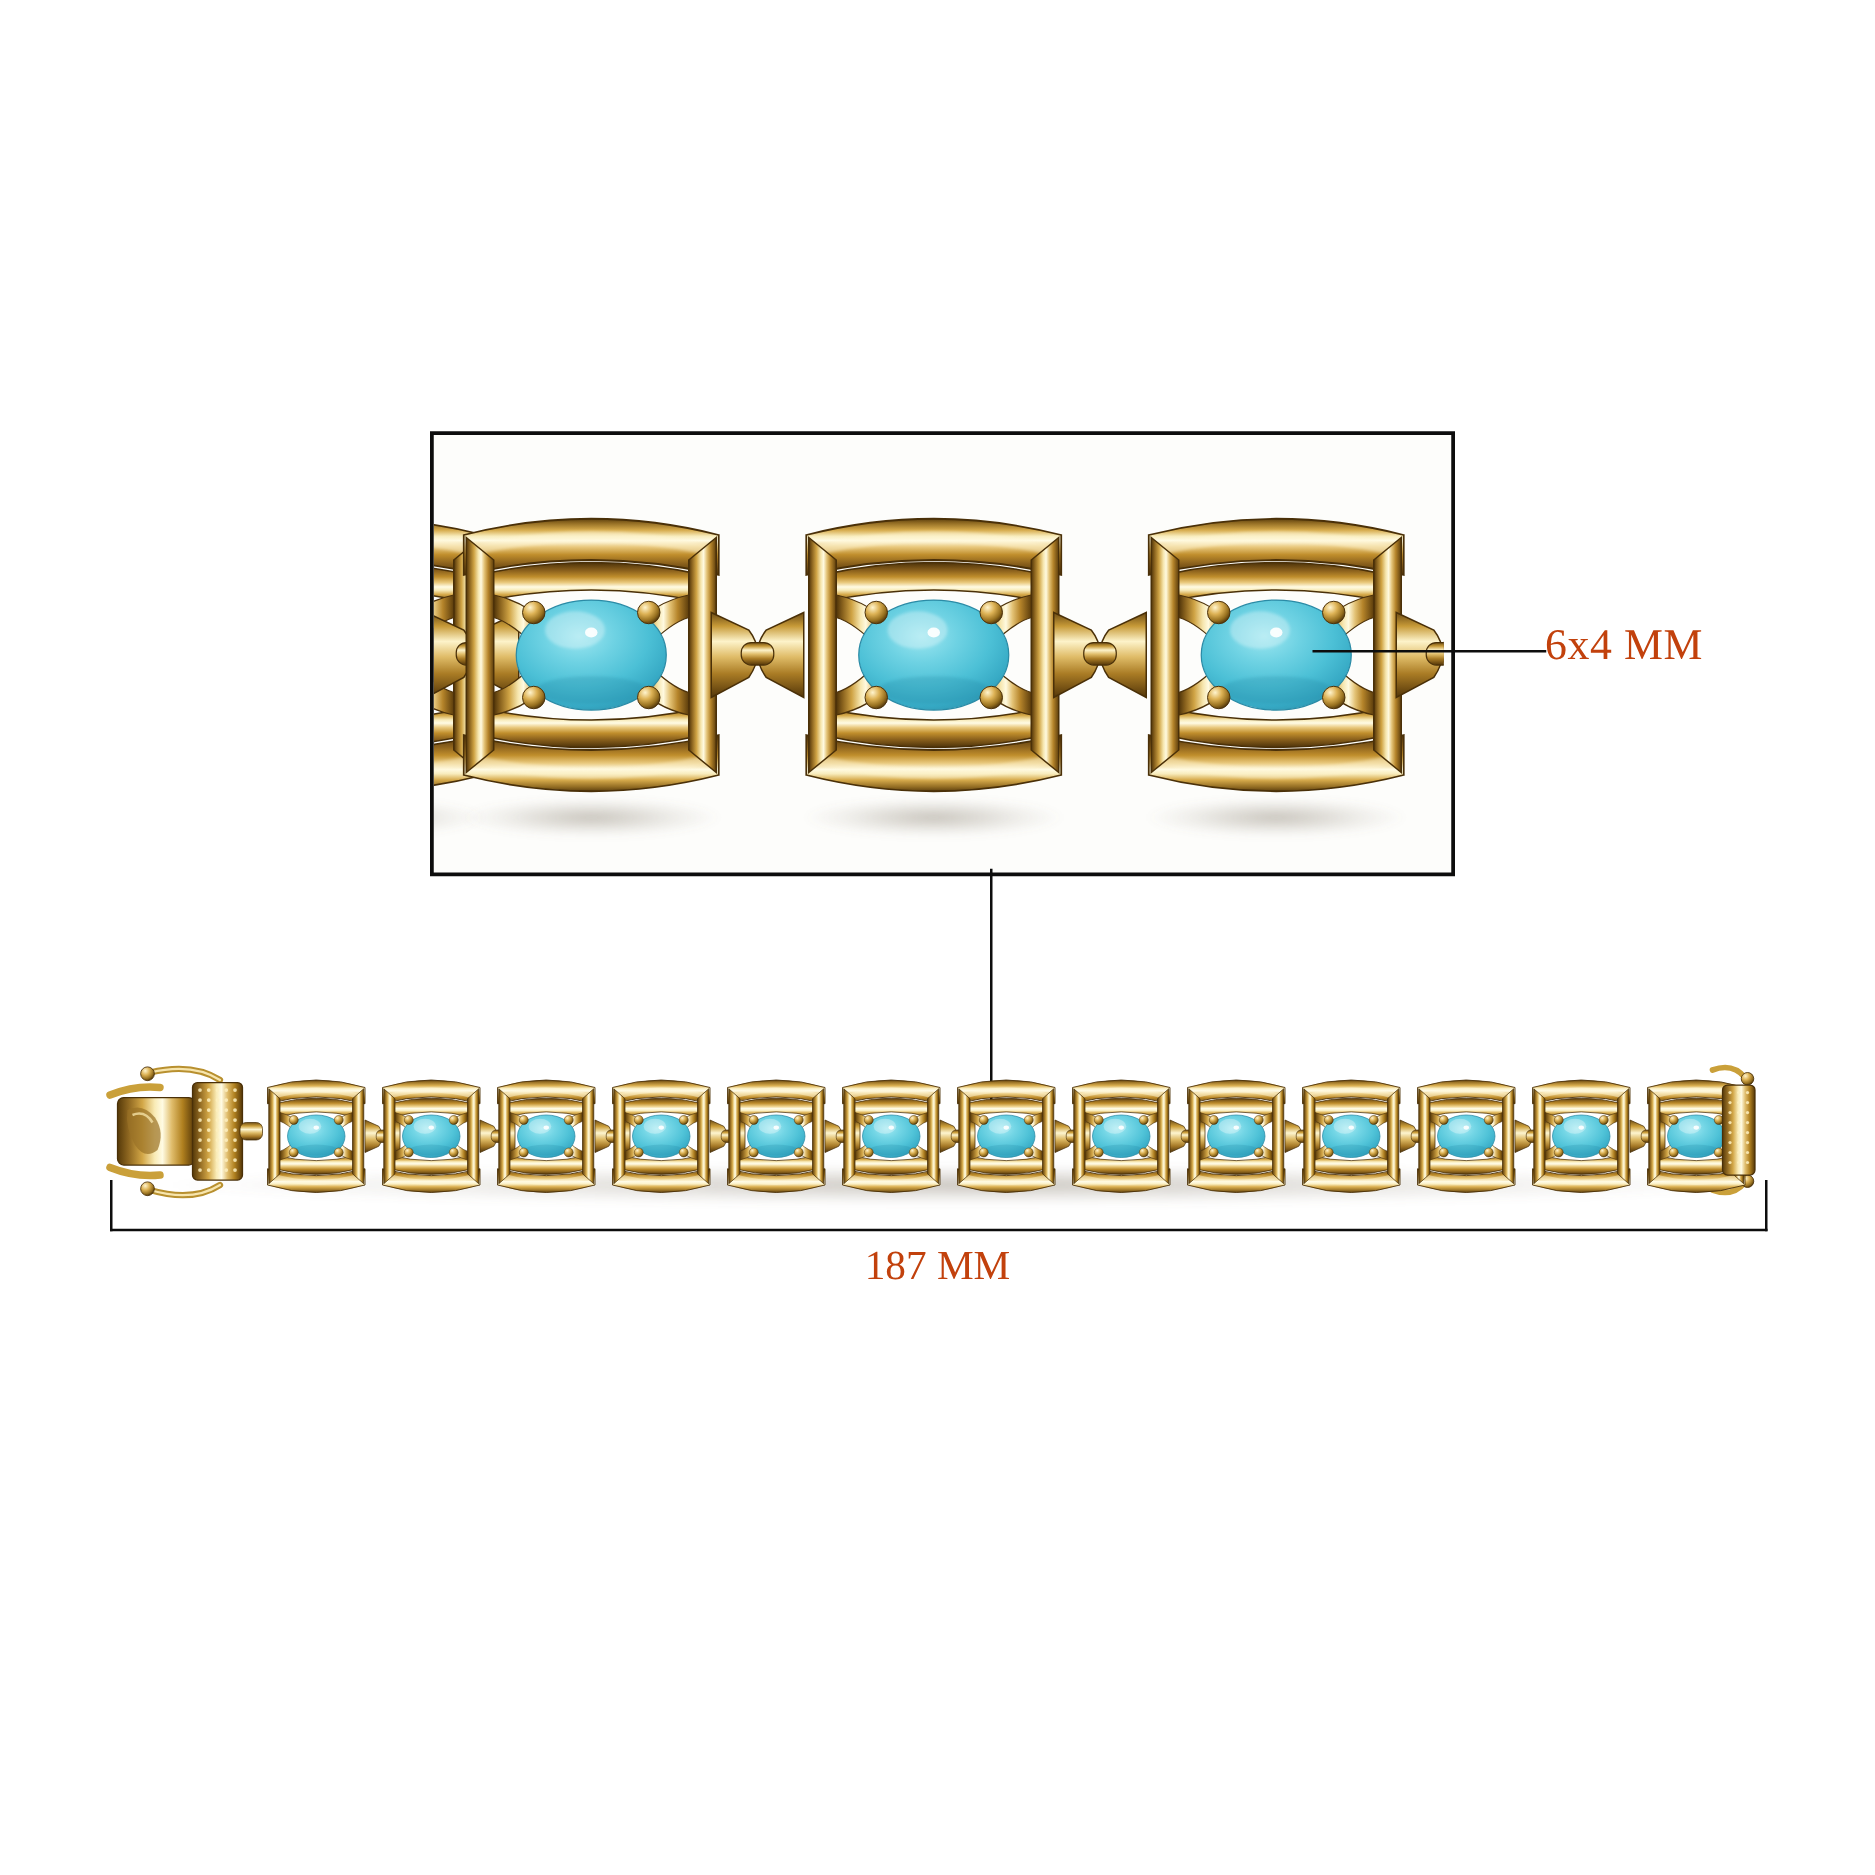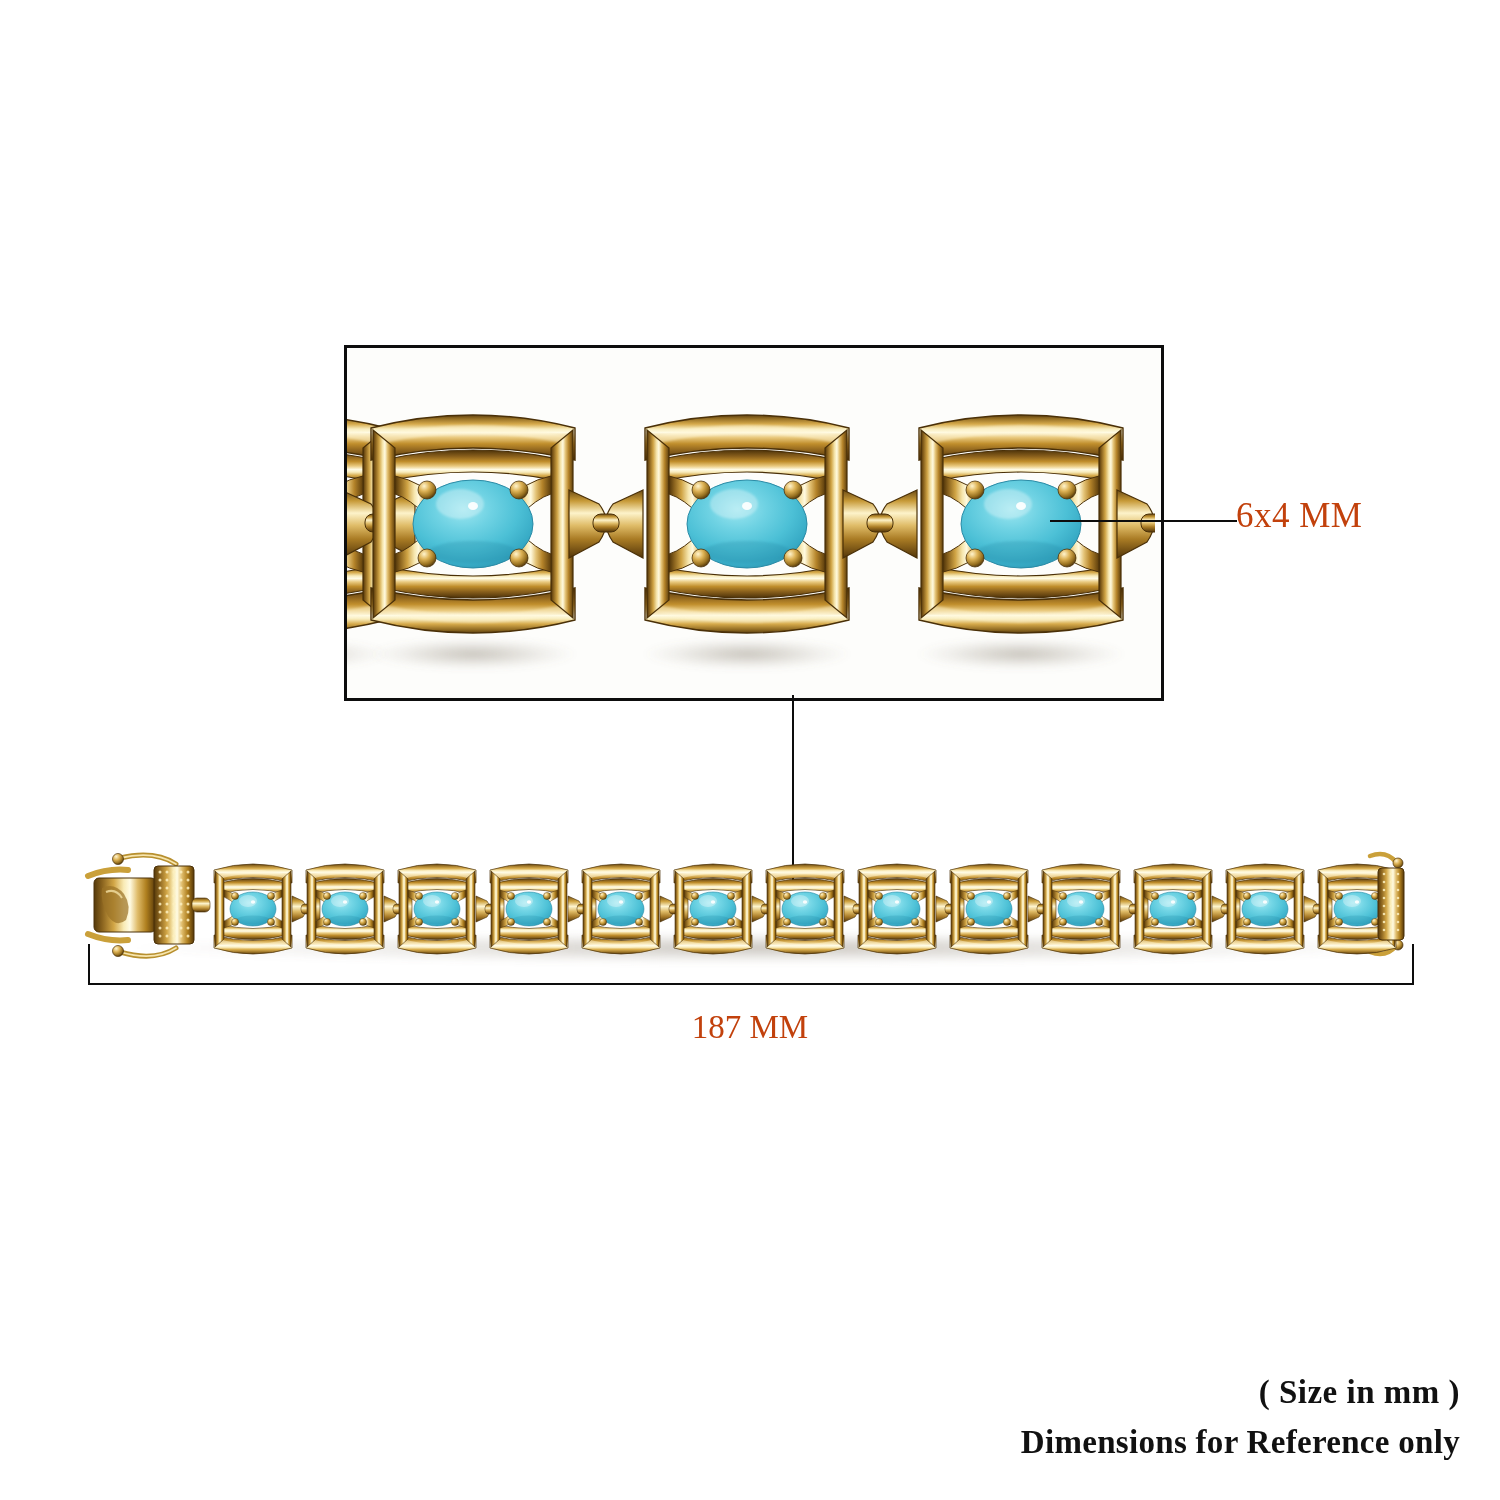--- a/index.html
+++ b/index.html
@@ -21,21 +21,21 @@
   }
   #detail-inset-clip{position:absolute;inset:0;overflow:hidden;}
 
   
   .leader{position:absolute;background:#0d0d0d;}
   .dimtext{
     position:absolute;font-family:"Liberation Serif",serif;
     color:#c2410c;white-space:nowrap;
   }
   #label-6x4{left:1236px;top:496px;font-size:35px;letter-spacing:.5px;}
-  #label-187{left:0;top:995px;width:1500px;text-align:center;font-size:33px;margin-top:14px;}
+  #label-187{left:0;top:995px;width:1500px;text-align:center;font-size:33px;}
   #footer{
     position:absolute;left:0;top:1368px;width:1460px;
     text-align:right;font-weight:bold;font-family:"Liberation Serif",serif;
     color:#111;line-height:1.5;
   }
   #footer .l1{font-size:33px;letter-spacing:.5px;}
   #footer .l2{font-size:33px;letter-spacing:.3px;}
 </style>
 </head>
 <body>
@@ -478,18 +478,14 @@
         </g>
       </g>
     </svg>
   </div>
 
   <div class="leader" style="left:88px;top:983px;width:1326px;height:2px;"></div>
   <div class="leader" style="left:88px;top:944px;width:2px;height:41px;"></div>
   <div class="leader" style="left:1412px;top:944px;width:2px;height:41px;"></div>
   <div class="dimtext" id="label-187">187 MM</div>
 
-  <div id="footer">
-    <div class="l1">( Size in mm )</div>
-    <div class="l2">Dimensions for Reference only</div>
-  </div>
 
 </div>
 
 </body></html>

